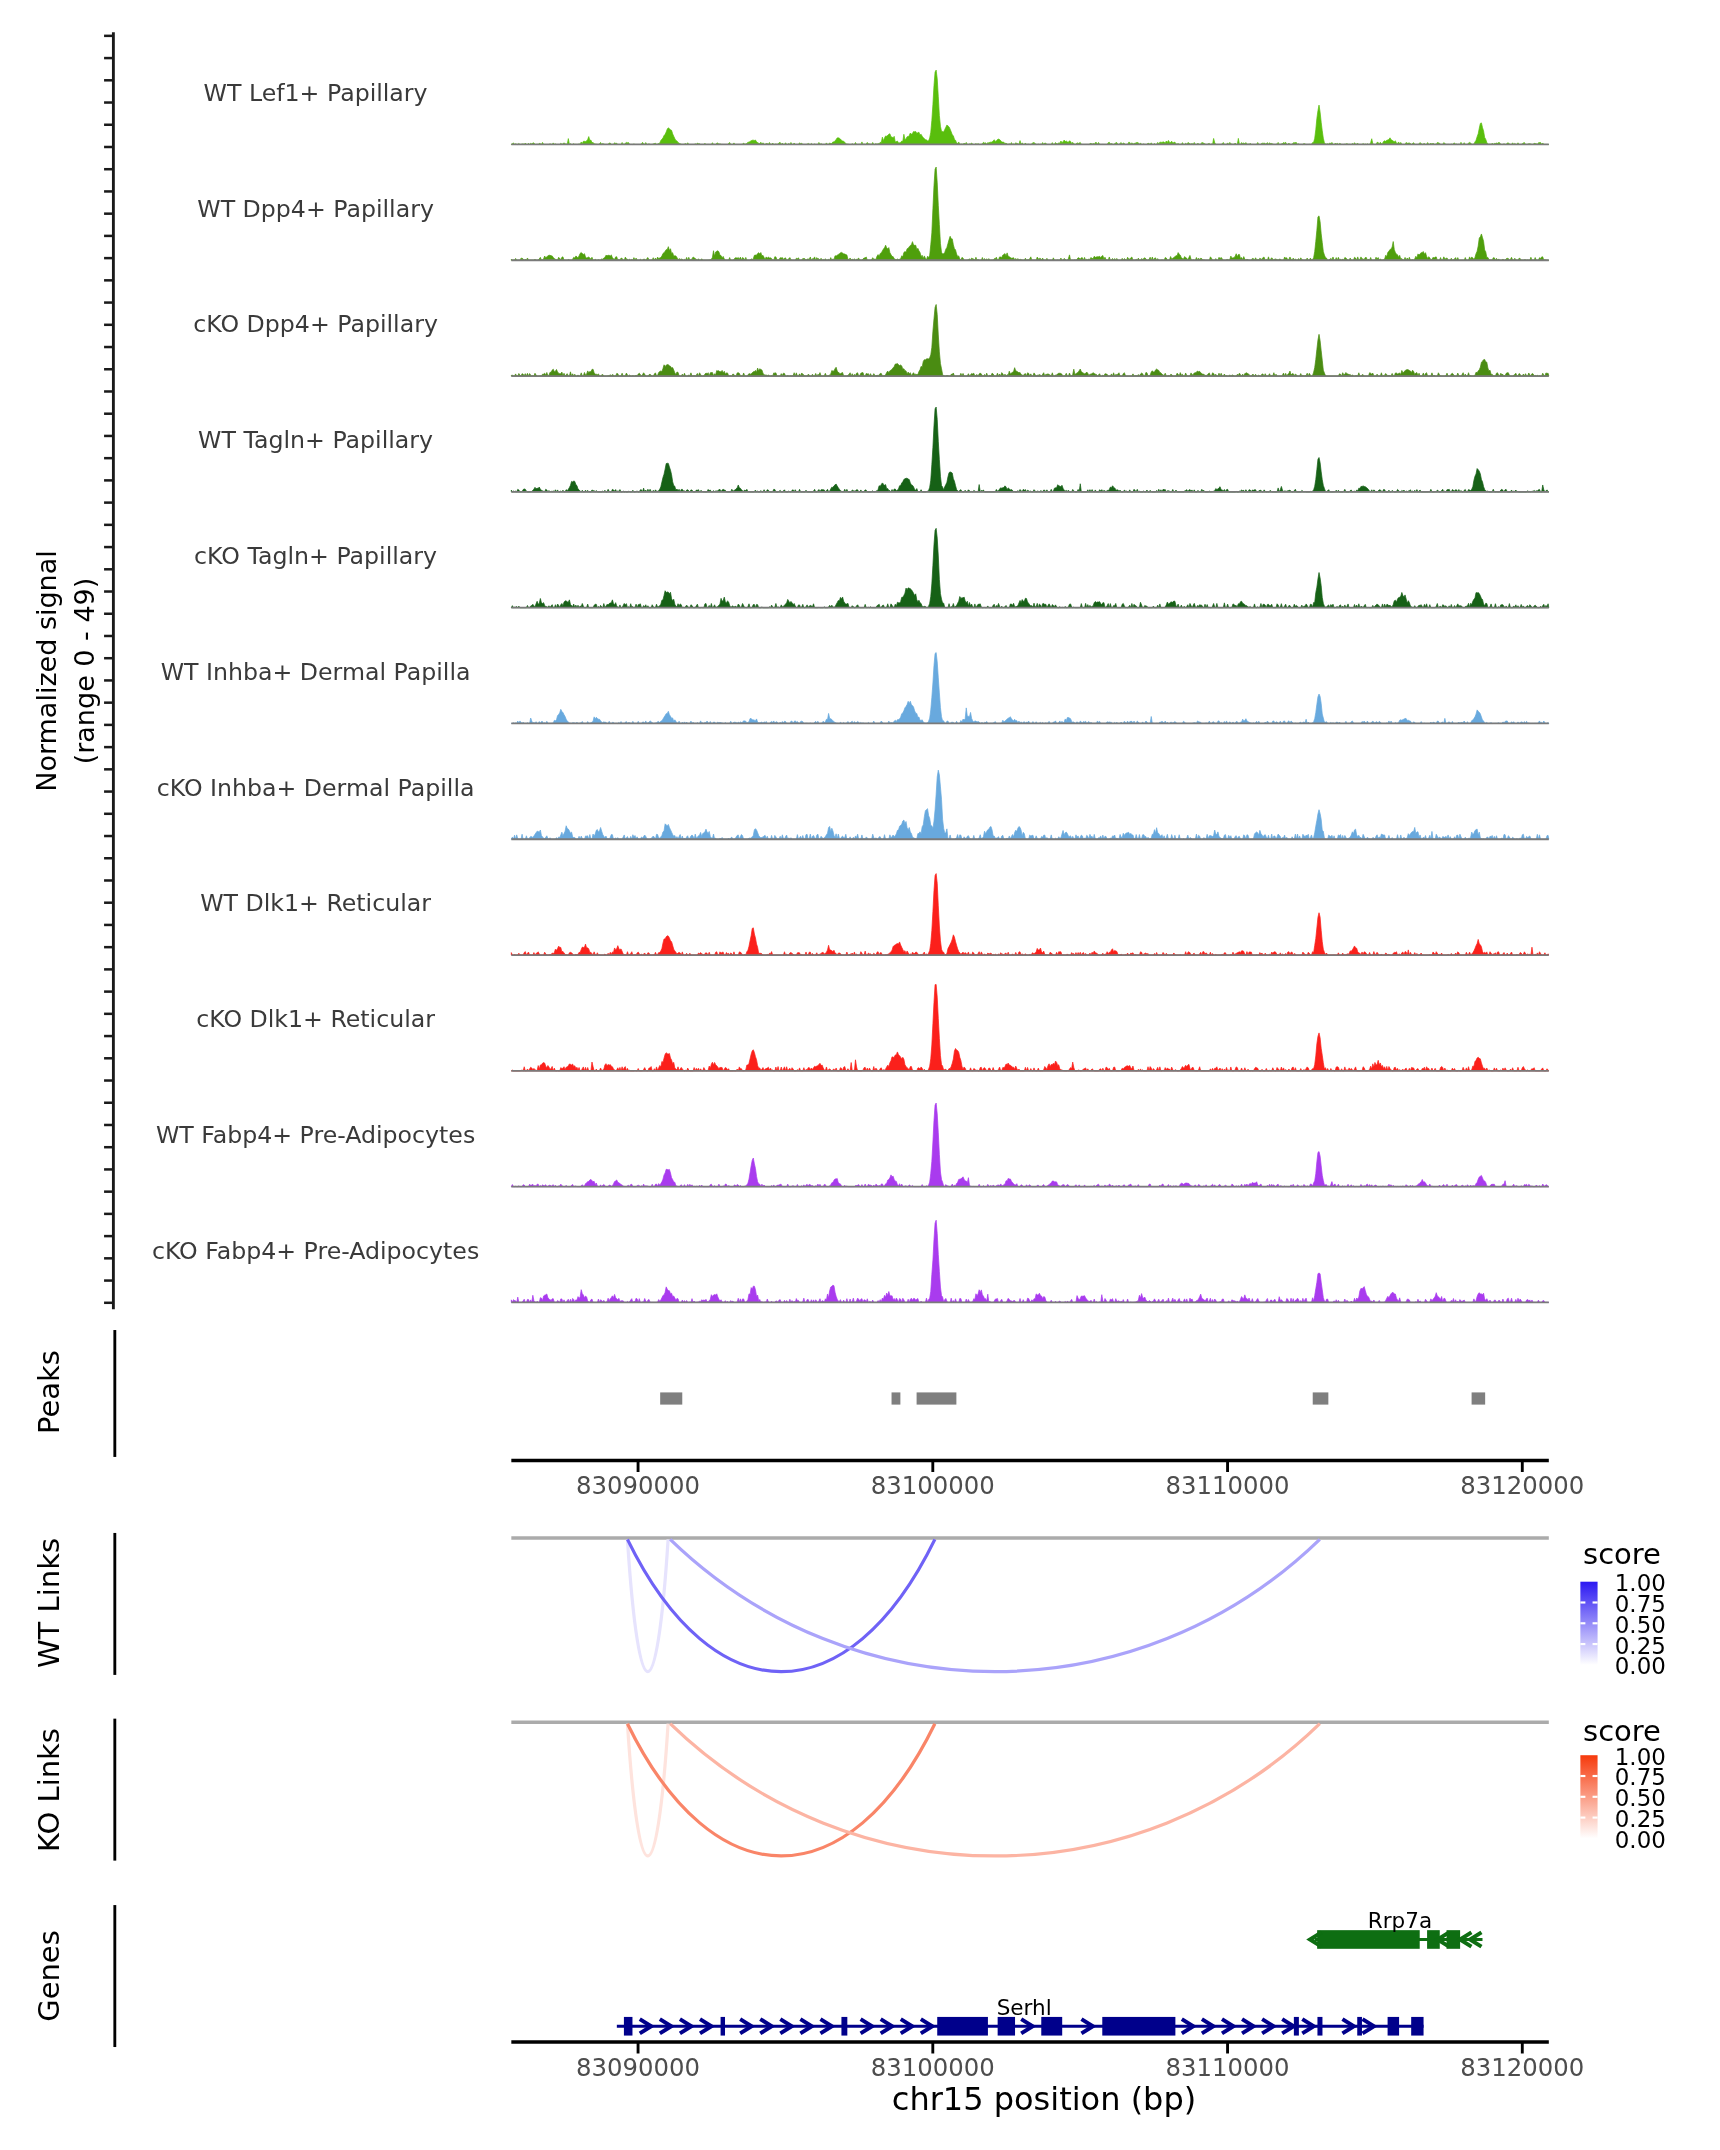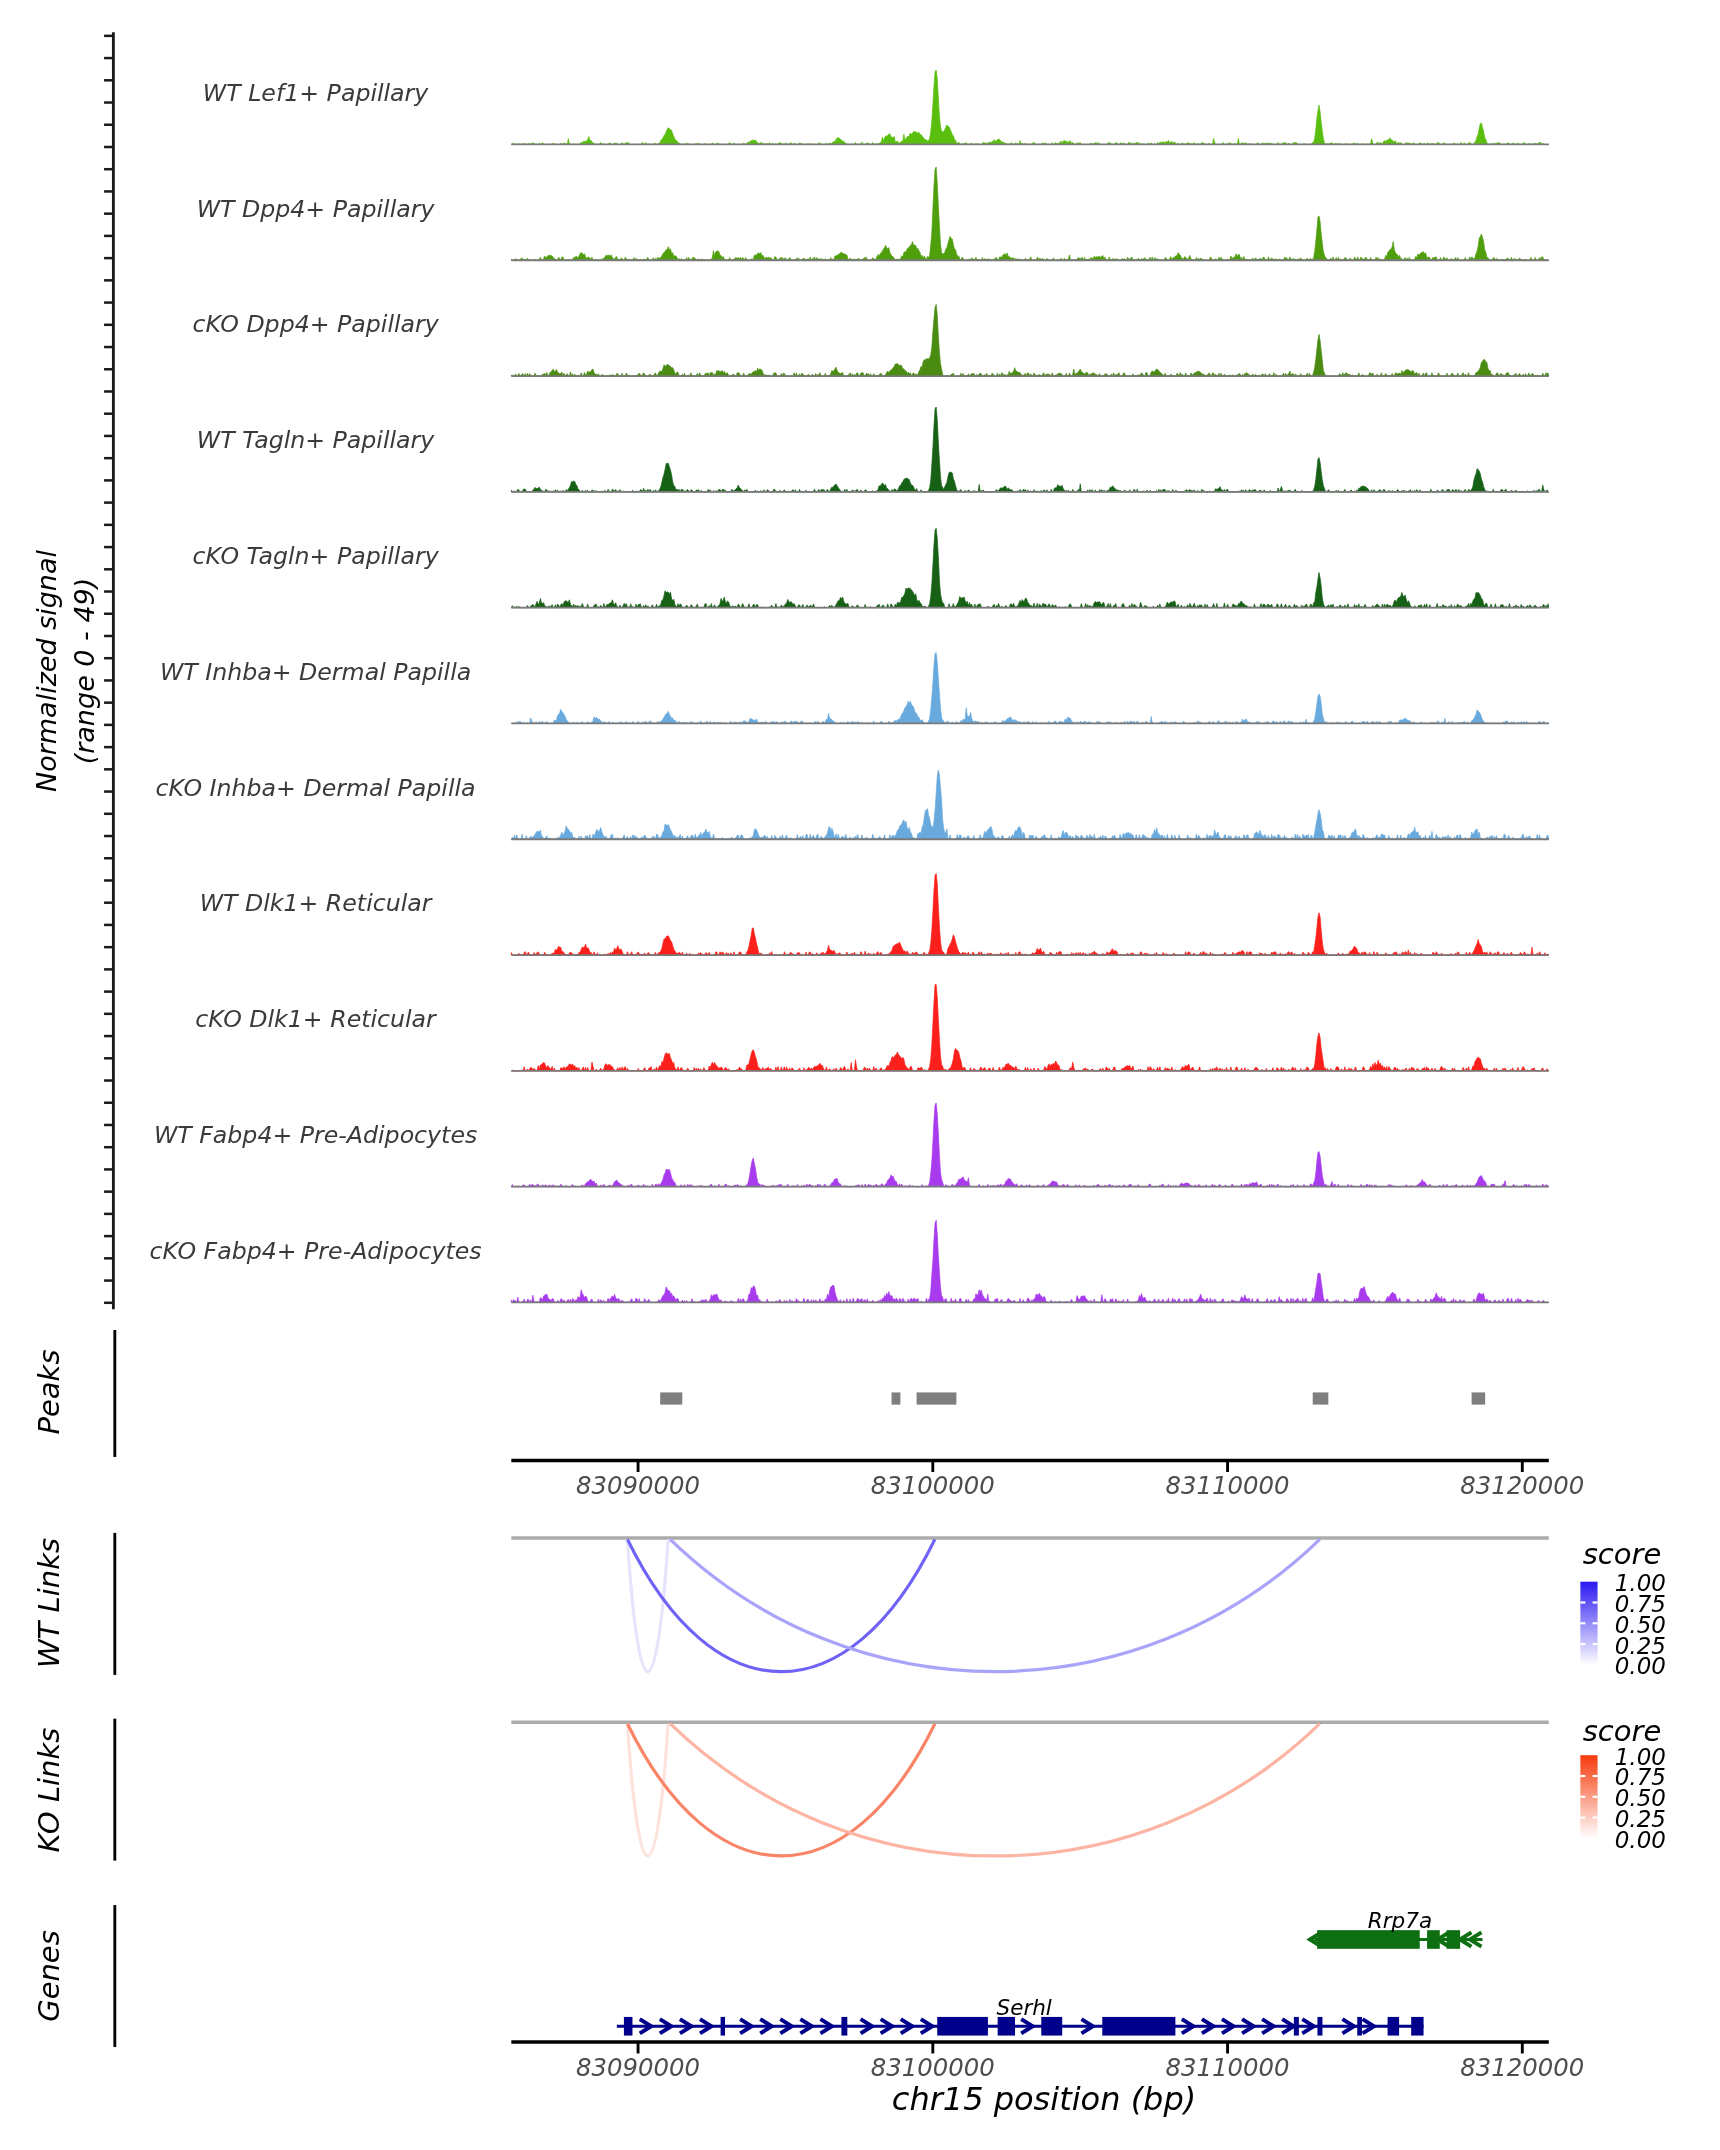--- a/index.html
+++ b/index.html
@@ -1,20 +1,19 @@
 <!DOCTYPE html>
 <html style="font-size:11.5px"><head>
 <meta charset="utf-8">
 <style>
   html,body { margin:0; padding:0; background:#ffffff; }
   .stage {
     position:relative; width:1721px; height:2151px; background:#ffffff;
     font-family:"DejaVu Sans","Liberation Sans",sans-serif; color:#000;
     overflow:hidden;
-    font-style:italic;
   }
   .stage svg { position:absolute; left:0; top:0; }
   .vlabel {
     position:absolute; transform:translate(-50%,-50%) rotate(-90deg);
     transform-origin:center; white-space:nowrap; color:#000;
   }
   .hlabel {
     position:absolute; transform:translate(-50%,-50%);
     white-space:nowrap; color:#000;
   }

